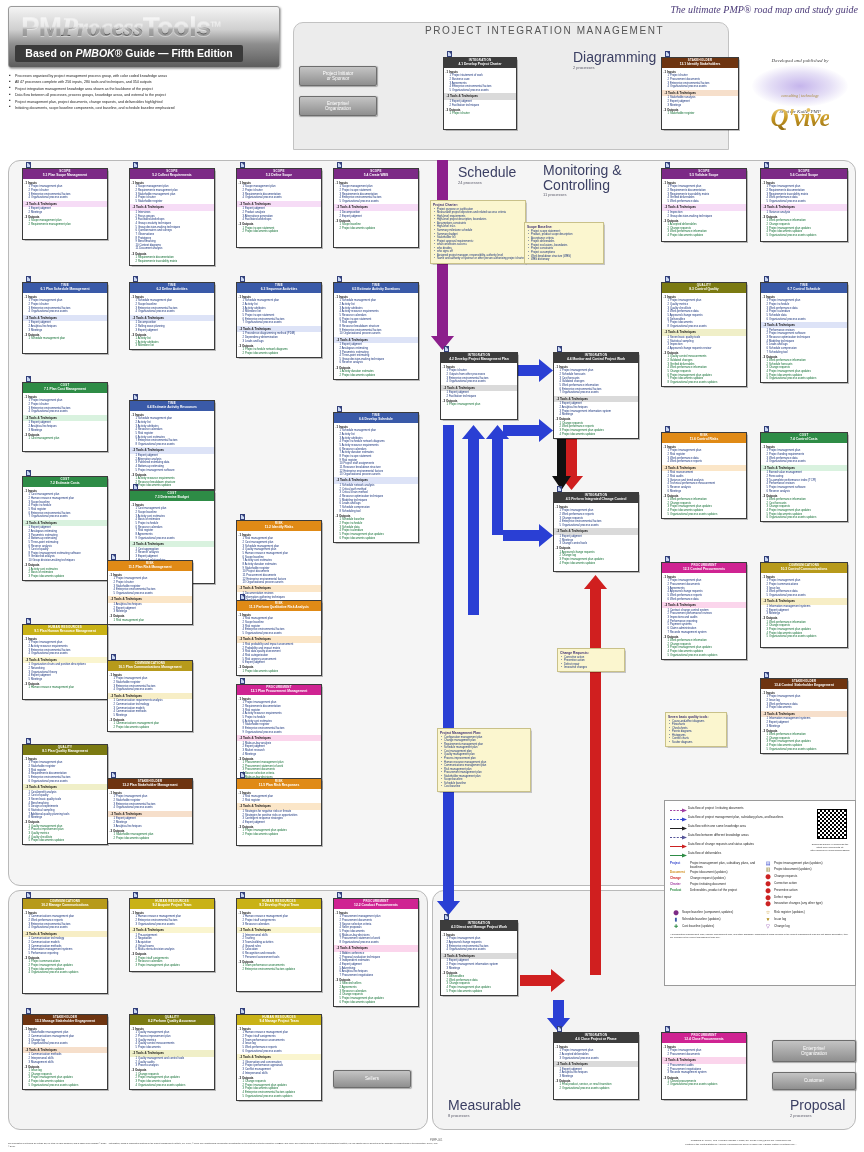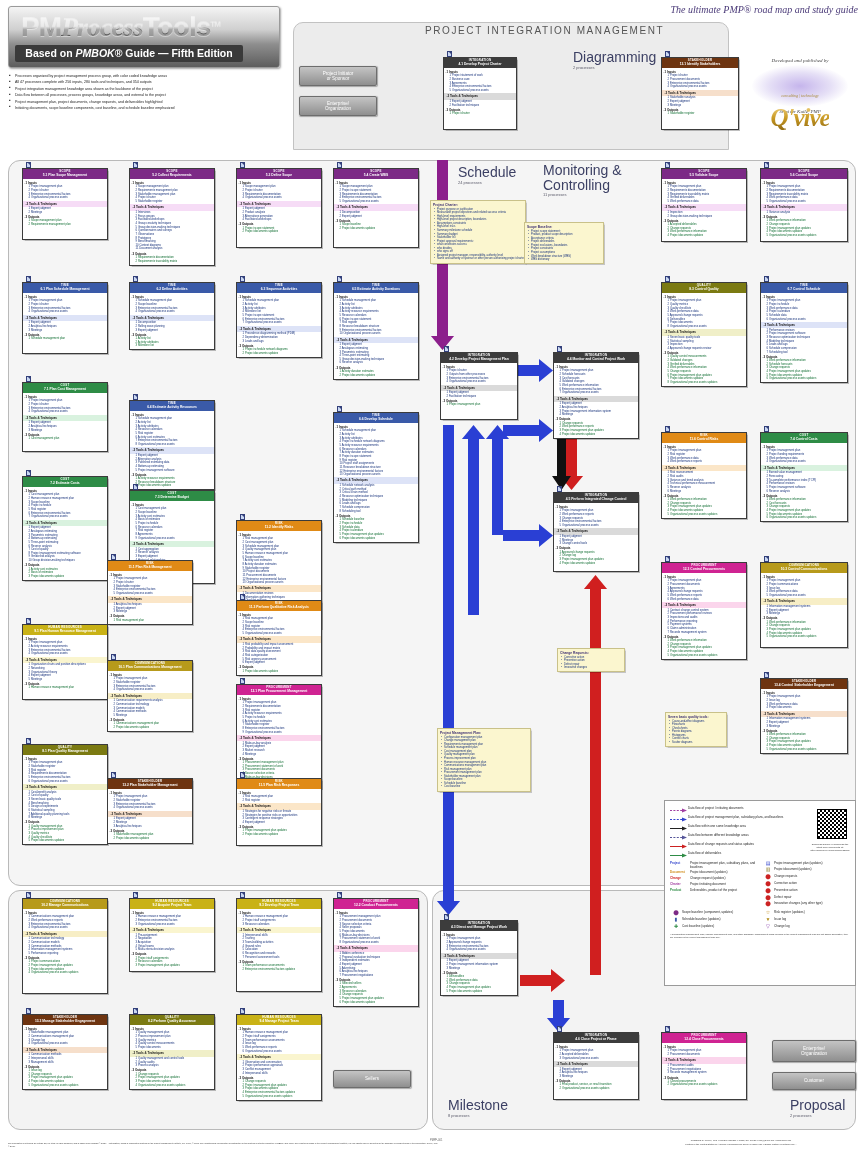--- a/index.html
+++ b/index.html
@@ -197,21 +197,21 @@
 
 <div class="abs lane" style="left:8px;  top:160px; width:848px; height:726px;"></div>
 <div class="abs lane" style="left:8px;  top:890px; width:420px; height:240px; background:rgba(232,232,232,.5);"></div>
 <div class="abs lane" style="left:432px;top:890px; width:424px; height:240px; background:rgba(232,232,232,.5);"></div>
 <div class="abs lane" style="left:420px;top:22px;  width:300px; height:140px; background:transparent; border:none;"></div>
 
 <div class="abs lane-label" style="left:573px; top:50px;  width:120px;"><span>Diagramming</span><span class="cnt">2 processes</span></div>
 <div class="abs lane-label" style="left:458px; top:165px; width:120px;"><span>Schedule</span><span class="cnt">24 processes</span></div>
 <div class="abs lane-label" style="left:543px; top:163px; width:110px; white-space:pre-line;"><span>Monitoring &amp;
 Controlling</span><span class="cnt">11 processes</span></div>
-<div class="abs lane-label" style="left:448px; top:1098px; width:120px;"><span>Milestone</span><span class="cnt">8 processes</span></div>
+<div class="abs lane-label" style="left:448px; top:1098px; width:120px;"><span>Measurable</span><span class="cnt">8 processes</span></div>
 <div class="abs lane-label" style="left:790px; top:1098px; width:70px;"><span>Proposal</span><span class="cnt">2 processes</span></div>
 
 <div class="entity" style="left:299px; top:66px;  width:78px; height:20px; white-space:pre-line;">Project Initiator
 or Sponsor</div>
 <div class="entity" style="left:299px; top:96px;  width:78px; height:20px; white-space:pre-line;">Enterprise/
 Organization</div>
 <div class="entity" style="left:333px; top:1070px;width:78px; height:18px;">Sellers</div>
 <div class="entity" style="left:772px; top:1040px;width:84px; height:22px; white-space:pre-line;">Enterprise/
 Organization</div>
 <div class="entity" style="left:772px; top:1072px;width:84px; height:18px;">Customer</div>

